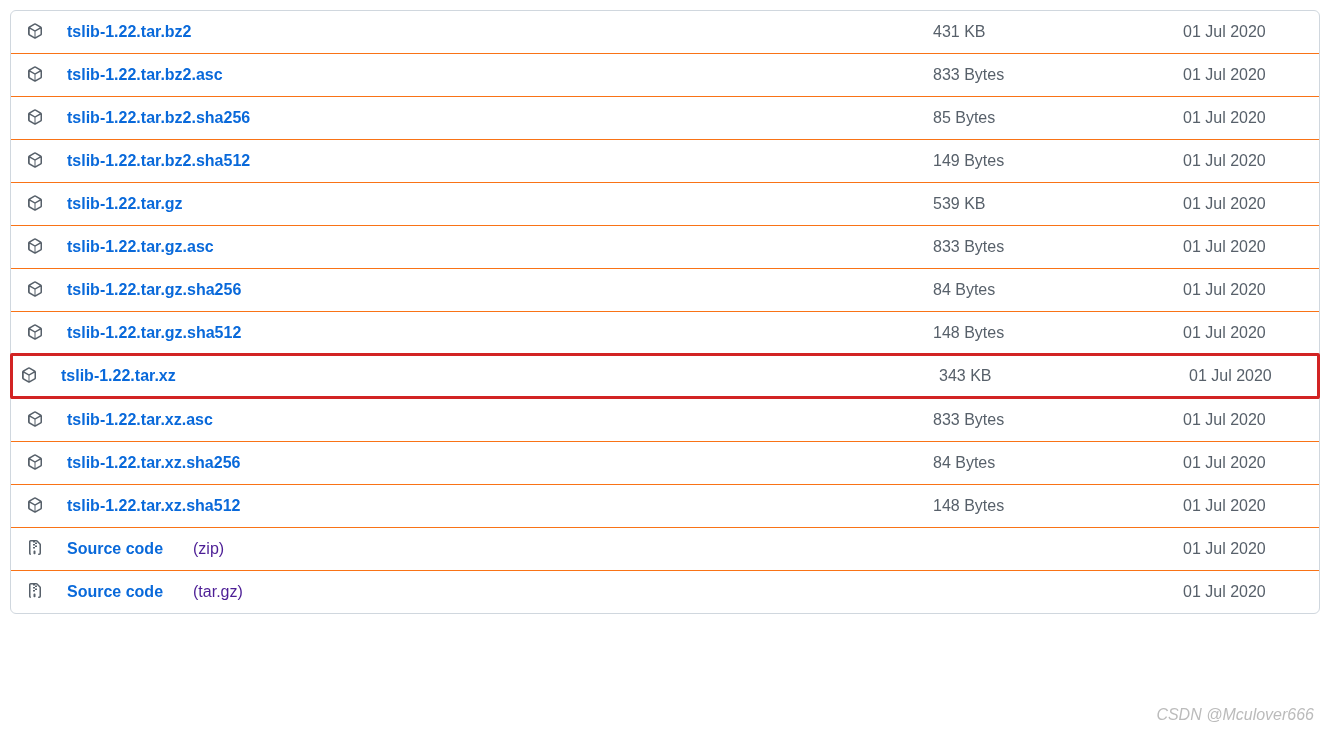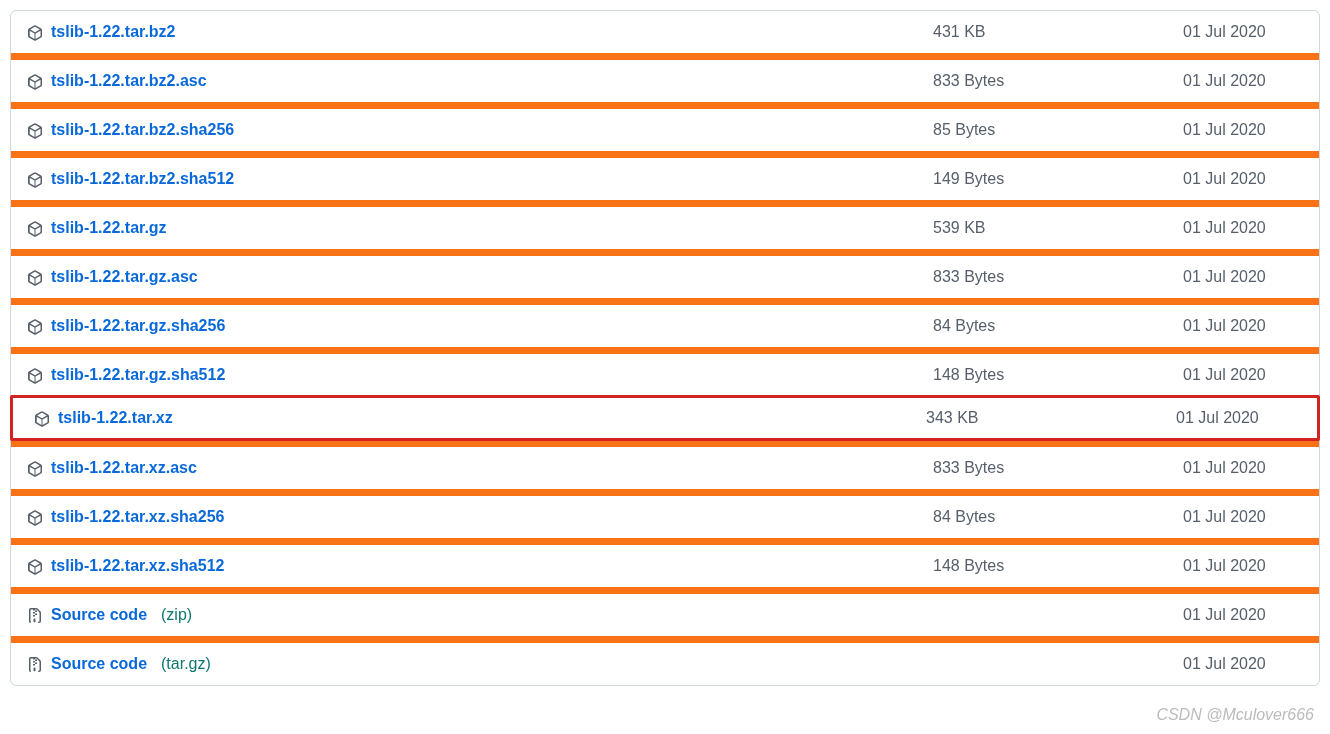--- a/index.html
+++ b/index.html
@@ -13,59 +13,59 @@
   }
   .assets-list {
     border: 1px solid #d0d7de;
     border-radius: 6px;
     margin: 10px;
   }
   .asset-row {
     display: flex;
     align-items: center;
     padding: 12px 16px;
-    border-top: 7px solid #f97316;
+    border-top: 1px solid #f97316;
   }
   .asset-row:first-child {
     border-top: none;
   }
   .asset-row.highlighted {
     border: 3px solid #d22323;
     border-radius: 2px;
     margin: -1px;
-    padding: 11px 21px;
+    padding: 11px 8px;
     position: relative;
     z-index: 1;
   }
   .name-cell {
     flex: 1;
     display: flex;
-    align-items: flex-end;
-    gap: 8px;
+    align-items: flex-start;
+    gap: 24px;
   }
   .icon {
     width: 16px;
     height: 16px;
     flex-shrink: 0;
     color: #57606a;
   }
   .icon svg {
     width: 16px;
     height: 16px;
     fill: currentColor;
     display: block;
   }
   .file-link {
     color: #0969da;
     text-decoration: none;
     font-weight: 600;
     cursor: pointer;
   }
   .ext-label {
-    color: #0f766e;
+    color: #4c1d95;
     margin-left: 6px;
     font-weight: 400;
   }
   .size-cell {
     width: 250px;
     color: #57606a;
     font-weight: 400;
     margin-left: 16px;
   }
   .date-cell {

